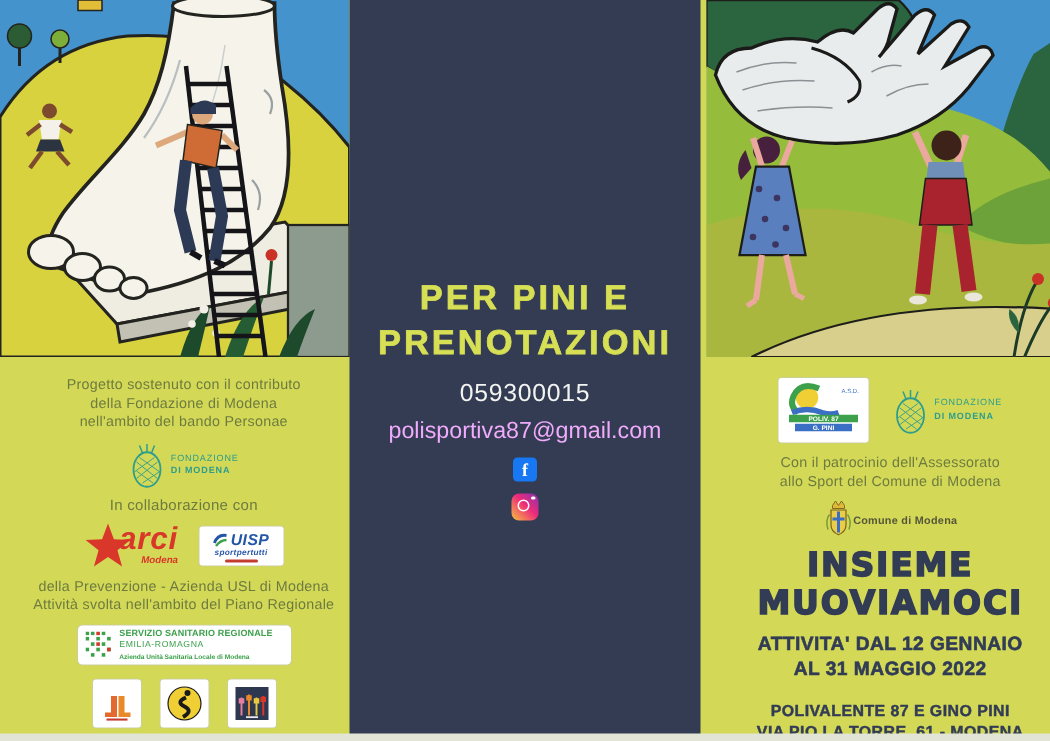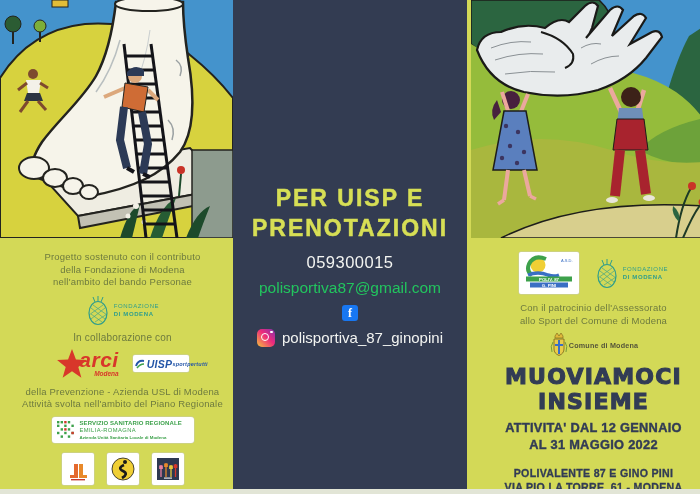--- a/index.html
+++ b/index.html
@@ -22,21 +22,21 @@
   .fond-text{color:#2f9d8c;font-size:6px;letter-spacing:.6px;text-align:left;line-height:1.35;}
   .fond-text .b{font-weight:bold;}
 
   
   .collab-row{display:flex;align-items:center;justify-content:center;gap:14px;font-style:italic;}
   .arci{display:flex;align-items:center;}
   .arci-txt{margin-left:-9px;color:#d8372a;text-align:right;}
   .arci-name{font-weight:bold;font-size:21px;line-height:.9;letter-spacing:.5px;}
   .arci-sub{font-size:6.5px;font-weight:bold;}
   .uisp-box{background:#fff;border-radius:2px;width:52px;padding:3px 2px 2px;
-            display:flex;flex-direction:row;align-items:center;box-shadow:0 0 0 .5px #c8cba8;}
+            display:flex;flex-direction:column;align-items:center;box-shadow:0 0 0 .5px #c8cba8;}
   .uisp-top{display:flex;align-items:center;gap:2px;color:#2456a8;font-weight:bold;font-size:10.5px;letter-spacing:.3px;}
   .uisp-sub{color:#2456a8;font-size:5.5px;font-weight:bold;letter-spacing:.2px;}
   .uisp-bar{width:22px;height:2px;background:#c43c30;margin-top:1px;border-radius:1px;}
 
   
   .ssr-box{background:#fff;border-radius:3px;width:132px;padding:3px 5px;display:flex;align-items:center;gap:5px;
            box-shadow:0 0 0 .5px #c8cba8;}
   .ssr-text{text-align:left;line-height:1.25;}
   .ssr-l1{color:#3da14b;font-size:6px;font-weight:bold;letter-spacing:.1px;}
   .ssr-l2{color:#3da14b;font-size:5.8px;letter-spacing:.4px;}
@@ -45,21 +45,21 @@
   
   .partners-row{display:flex;gap:13px;}
   .p-box{width:32px;height:32px;background:#fff;border-radius:2px;display:flex;align-items:center;justify-content:center;
          box-shadow:0 0 0 .5px #c8cba8;}
 
   
   .mid-inner{display:flex;flex-direction:column;align-items:center;padding-top:183px;}
   .mid-title{color:#d7df55;font-weight:bold;font-size:23px;letter-spacing:2px;line-height:1.32;text-align:center;
              -webkit-text-stroke:.5px #d7df55;}
   .mid-phone{color:#f3f4f1;font-size:16.5px;letter-spacing:.5px;margin-top:9px;}
-  .mid-email{color:#22c55e;font-size:15.5px;margin-top:7px;}
+  .mid-email{color:#f0abfc;font-size:15.5px;margin-top:7px;}
   .soc-row{display:flex;align-items:center;gap:7px;margin-top:8px;color:#f3f4f1;font-size:15px;}
   .fb-icon{width:16px;height:16px;background:#1877f2;border-radius:3px;display:flex;align-items:center;justify-content:center;}
   .fb-f{color:#fff;font-weight:bold;font-size:12px;font-family:"Liberation Serif",serif;line-height:1;}
   .ig-icon{width:18px;height:18px;border-radius:5px;position:relative;
            background:linear-gradient(45deg,#f5c23c 0%,#ee2a7b 55%,#8134af 100%);}
   .ig-lens{position:absolute;left:4px;top:4px;width:8px;height:8px;border:1.7px solid #fff;border-radius:50%;box-sizing:border-box;}
   .ig-dot{position:absolute;right:2.5px;top:2.5px;width:2.2px;height:2.2px;background:#fff;border-radius:50%;}
 
   
   .logos-row{display:flex;align-items:center;justify-content:center;gap:16px;}
@@ -255,36 +255,35 @@
             <rect x="8" y="20.5" width="8" height="1.2" fill="#e8e8e8"></rect>
           </svg>
         </div>
       </div>
     </div>
   </div>
 
   <div class="col col-mid">
     <div class="mid-inner">
       <div class="mid-title">
-        <div>PER UISP E</div>
+        <div>PER PINI E</div>
         <div>PRENOTAZIONI</div>
       </div>
       <div class="mid-phone">059300015</div>
       <div class="mid-email">polisportiva87@gmail.com</div>
       <div class="soc-row">
         <span class="fb-icon">
           <span class="fb-f">f</span>
         </span>
       </div>
       <div class="soc-row">
         <span class="ig-icon">
           <span class="ig-lens"></span>
           <span class="ig-dot"></span>
         </span>
-        <span>polisportiva_87_ginopini</span>
       </div>
     </div>
   </div>
 
   <div class="col col-right">
     <svg class="illu" width="233" height="238" viewBox="0 0 233 238">
       <rect width="233" height="238" fill="#4493cc"></rect>
       <path d="M0,0 L128,0 Q148,18 136,40 Q110,68 62,70 Q20,62 0,44 Z" fill="#2b6540" stroke="#1d1d1a" stroke-width="1.5"></path>
       <path d="M233,26 L233,122 Q206,114 195,97 Q206,58 218,36 Z" fill="#2b6540"></path>
       <path d="M0,44 Q40,70 90,68 Q160,62 205,92 Q222,104 233,120 L233,238 L0,238 Z" fill="#95bc3b"></path>
@@ -371,22 +370,22 @@
           <path d="M5,7 L15,7 L15,17 Q15,21.5 10,23.5 Q5,21.5 5,17 Z" fill="#e8cc4a" stroke="#7a621a" stroke-width="0.8"></path>
           <rect x="9" y="8" width="2" height="14" fill="#3a6fc4"></rect>
           <rect x="6" y="12" width="8" height="2" fill="#3a6fc4"></rect>
           <path d="M4,10 Q1,14 3,20" stroke="#7a9a3a" stroke-width="1" fill="none"></path>
           <path d="M16,10 Q19,14 17,20" stroke="#7a9a3a" stroke-width="1" fill="none"></path>
         </svg>
         <div class="crest-label">Comune di Modena</div>
       </div>
 
       <div class="headline mt8">
+        <div>INSIEME</div>
         <div>MUOVIAMOCI</div>
-        <div>INSIEME</div>
       </div>
 
       <div class="dates mt6">
         <div>ATTIVITA' DAL 12 GENNAIO</div>
         <div>AL 31 MAGGIO 2022</div>
       </div>
 
       <div class="venue mt12">
         <div>POLIVALENTE 87 E GINO PINI</div>
         <div>VIA PIO LA TORRE, 61 - MODENA</div>

